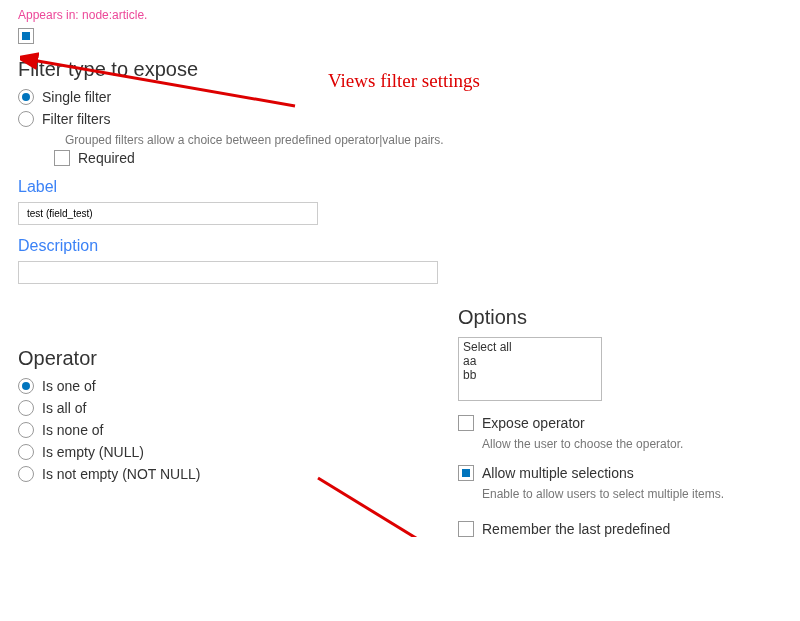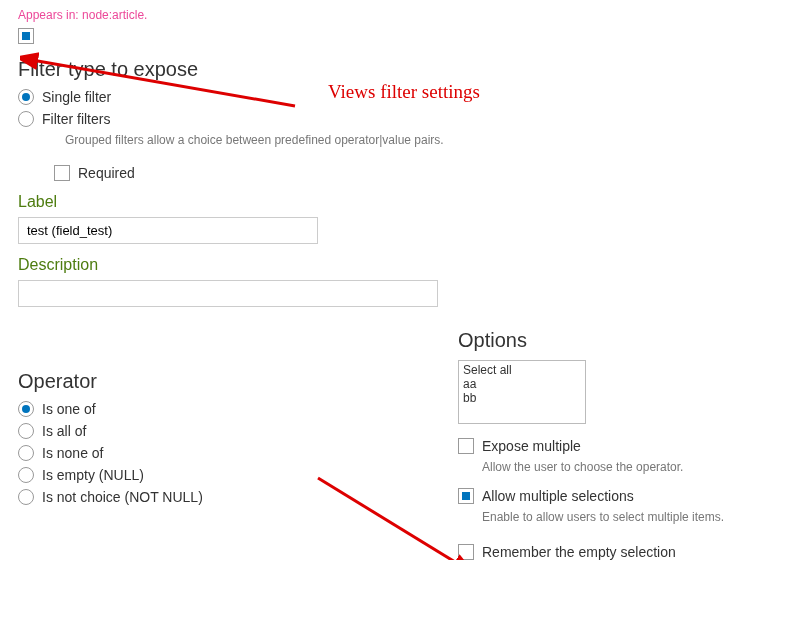--- a/index.html
+++ b/index.html
@@ -43,38 +43,38 @@
     border-radius: 50%;
   }
   .section-title {
     font-size: 20px;
     color: #333;
     font-weight: 400;
     margin: 14px 0 8px;
   }
   .subtitle {
     font-size: 16px;
-    color: #4d7c0f;
+    color: #3b82f6;
     font-weight: 400;
     margin: 12px 0 6px;
   }
   .help-text { color: #777; font-size: 12px; margin-top: 2px; margin-left: 47px; }
   .text-input {
     width: 300px;
     padding: 5px 8px;
     border: 1px solid #ccc;
-    font-size: 13px;
+    font-size: 10px;
   }
   .text-input.wide { width: 420px; }
   .columns { display: flex; gap: 60px; align-items: center; margin-top: 16px; }
   .col { flex: 0 0 auto; }
   .col.left { width: 380px; }
   .col.right { width: 300px; }
   .select-multi {
-    width: 128px; height: 64px;
+    width: 144px; height: 64px;
     border: 1px solid #bbb;
     font-size: 12px;
     overflow-y: scroll;
     padding: 2px;
     background: #fff;
   }
   .select-multi div { padding: 0 2px; cursor: pointer; }
   .opt-block { margin-top: 14px; }
   .opt-block .row { align-items: flex-start; }
   .opt-block .lbl { font-size: 14px; }
@@ -109,21 +109,21 @@
   <span class="radio selected"></span>
   <span class="opt-label">Single filter</span>
 </div>
 <div class="row">
   <span class="radio"></span>
   <span class="opt-label">Filter filters</span>
 </div>
 <div class="help-text">Grouped filters allow a choice between predefined operator|value pairs.</div>
 
 
-<div class="row" style="margin-top:18px;padding-left:36px;">
+<div class="row" style="margin-top:3px;padding-left:36px;">
   <span class="checkbox"></span>
   <span class="opt-label">Required</span>
 </div>
 
 
 <div class="subtitle">Label</div>
 <input type="text" class="text-input" value="test (field_test)" style="">
 
 
 <div class="subtitle">Description</div>
@@ -144,59 +144,59 @@
     <div class="row">
       <span class="radio"></span>
       <span class="opt-label">Is none of</span>
     </div>
     <div class="row">
       <span class="radio"></span>
       <span class="opt-label">Is empty (NULL)</span>
     </div>
     <div class="row">
       <span class="radio"></span>
-      <span class="opt-label">Is not choice (NOT NULL)</span>
+      <span class="opt-label">Is not empty (NOT NULL)</span>
     </div>
   </div>
 
   <div class="col right">
     <div class="section-title" style="margin-top:6px;">Options</div>
     <div class="select-multi">
       <div>Select all</div>
       <div>aa</div>
       <div>bb</div>
     </div>
 
     <div class="opt-block">
       <div class="row">
         <span class="checkbox"></span>
-        <span class="lbl">Expose multiple</span>
+        <span class="lbl">Expose operator</span>
       </div>
       <div class="help-text">Allow the user to choose the operator.</div>
     </div>
 
     <div class="opt-block">
       <div class="row">
         <span class="checkbox checked"></span>
         <span class="lbl">Allow multiple selections</span>
       </div>
       <div class="help-text">Enable to allow users to select multiple items.</div>
     </div>
 
     <div class="opt-block" style="margin-bottom:-8px; overflow:hidden; height:22px;">
       <div class="row">
         <span class="checkbox"></span>
-        <span class="lbl">Remember the empty selection</span>
+        <span class="lbl">Remember the last predefined</span>
       </div>
     </div>
   </div>
 </div>
 
 
-<div class="anno-text" style="left:328px; top:81px;">Views filter settings</div>
+<div class="anno-text" style="left:328px; top:70px;">Views filter settings</div>
 
 
 <svg class="arrow-svg" style="left:20px; top:48px;" width="290" height="70">
   <defs>
     <marker id="ah1" markerWidth="10" markerHeight="10" refX="2" refY="3" orient="auto">
       <path d="M0,0 L0,6 L8,3 z" fill="#d00"></path>
     </marker>
   </defs>
   <line x1="275" y1="58" x2="12" y2="12" stroke="#d00" stroke-width="3" marker-end="url(#ah1)"></line>
 </svg>

